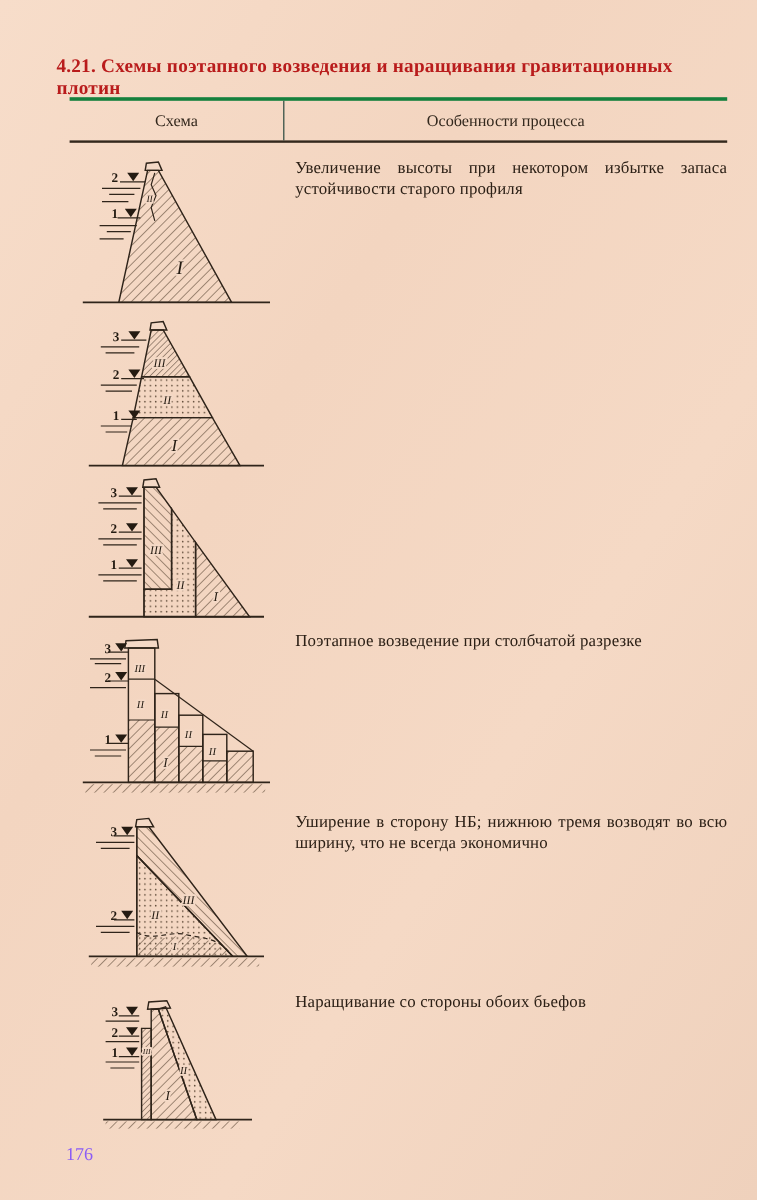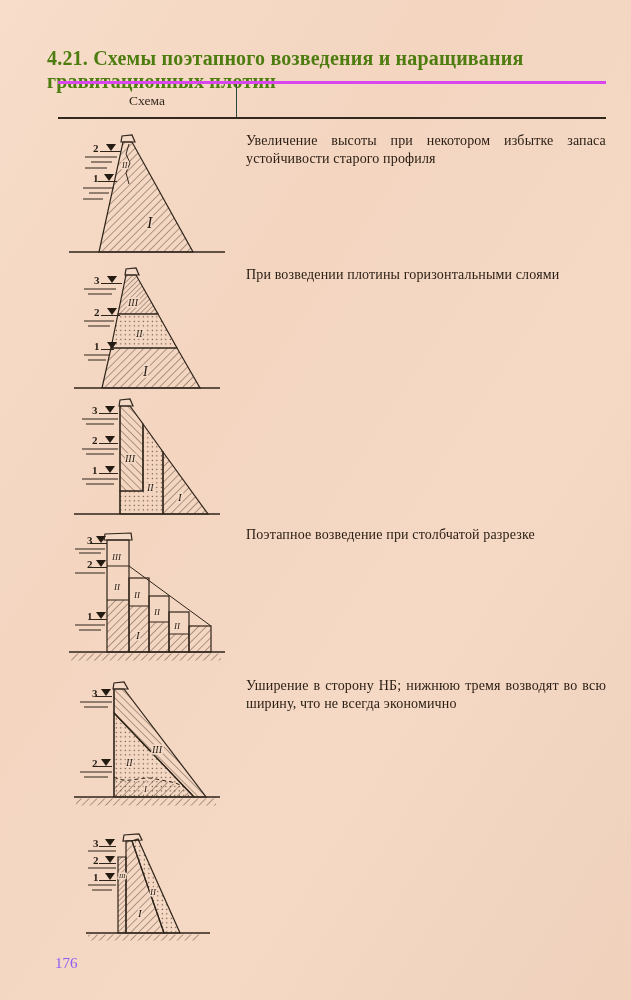--- a/index.html
+++ b/index.html
@@ -4,26 +4,26 @@
 <style>
   html,body{margin:0;padding:0;}
   body{
     width:631px;height:1000px;position:relative;overflow:hidden;
     font-family:"Liberation Serif",serif;color:#2b211a;
     background:linear-gradient(123deg,#f7ddca 0%,#f3d5c0 35%,#f5d9c5 65%,#efd1bc 100%);
   }
   .page{position:absolute;inset:0;}
   .title{
     position:absolute;left:47px;top:47px;width:545px;
-    font-weight:bold;font-size:20px;letter-spacing:.2px;color:#4d7c0f;
+    font-weight:bold;font-size:16px;letter-spacing:.2px;color:#b91c1c;
   }
   .tbl{position:absolute;left:58px;top:81px;width:548px;}
   .thead{
     display:flex;align-items:center;
-    border-top:3px solid #d946ef;border-bottom:2px solid #33281d;
+    border-top:3px solid #15803d;border-bottom:2px solid #33281d;
     height:33px;font-size:13.5px;color:#33281d;
   }
   .th1{width:178px;text-align:center;border-right:1.5px solid #2a473d;height:100%;
        display:flex;align-items:center;justify-content:center;}
   .th2{flex:1;text-align:center;}
   .tbody{padding-top:13px;}
   .row{display:flex;align-items:flex-start;}
   .diag{width:178px;display:flex;justify-content:center;flex:0 0 178px;}
   .desc{flex:1;padding-left:10px;font-size:14px;line-height:1.32;
         text-align:justify;letter-spacing:.15px;color:#2c2016;}
@@ -60,20 +60,21 @@
   </defs>
 </svg>
 
 <div class="page">
 
   <div class="title">4.21. Схемы поэтапного возведения и наращивания гравитационных плотин</div>
 
   <div class="tbl">
     <div class="thead">
       <div class="th1">Схема</div>
+      <div class="th2">Особенности процесса</div>
     </div>
 
     <div class="tbody">
 
       <div class="row r1">
         <div class="diag">
           <svg width="165" height="132" viewBox="0 0 165 132">
             <line class="lng" x1="4" y1="120" x2="160" y2="120"></line>
             <polygon class="rg" points="56,10 57,4 67,3 70,10" fill="#f4d9c6"></polygon>
             <polygon class="rg" points="58,10 67,10 128,120 34,120" fill="url(#hA)"></polygon>
@@ -128,21 +129,20 @@
             </g>
             <g>
               <text class="wnum" x="24" y="84">1</text>
               <path class="wtri" d="M37,76 L47,76 L42,83 Z"></path>
               <line class="lnthin" x1="31" y1="83.5" x2="44" y2="83.5"></line>
               <line class="dash" x1="14" y1="89" x2="40" y2="89"></line>
               <line class="dash" x1="18" y1="94" x2="36" y2="94"></line>
             </g>
           </svg>
         </div>
-        <div class="desc">При возведении плотины горизонтальными слоями</div>
       </div>
 
       <div class="row r3">
         <div class="diag">
           <svg width="155" height="130" viewBox="0 0 155 130">
             <line class="lng" x1="4" y1="118" x2="150" y2="118"></line>
             <polygon class="rg" points="49,10 50,4 60,3 63,10" fill="#f4d9c6"></polygon>
             <polygon class="rg" points="50,10 60,10 73,28 73,95 50,95" fill="url(#hB)"></polygon>
             <polygon class="rg" points="73,28 93,56 93,118 50,118 50,95 73,95" fill="url(#hDots)"></polygon>
             <polygon class="rg" points="93,56 138,118 93,118" fill="url(#hA)"></polygon>
@@ -287,19 +287,20 @@
             </g>
             <g>
               <text class="wnum" x="13" y="54">1</text>
               <path class="wtri" d="M25,46 L35,46 L30,53 Z"></path>
               <line class="lnthin" x1="19" y1="53.5" x2="36" y2="53.5"></line>
               <line class="dash" x1="8" y1="58" x2="36" y2="58"></line>
               <line class="dash" x1="12" y1="63" x2="32" y2="63"></line>
             </g>
           </svg>
         </div>
+        <div class="desc">Наращивание со стороны обоих бьефов</div>
       </div>
 
     </div>
   </div>
 
   <div class="pagenum">176</div>
 </div>
 
 </body></html>

